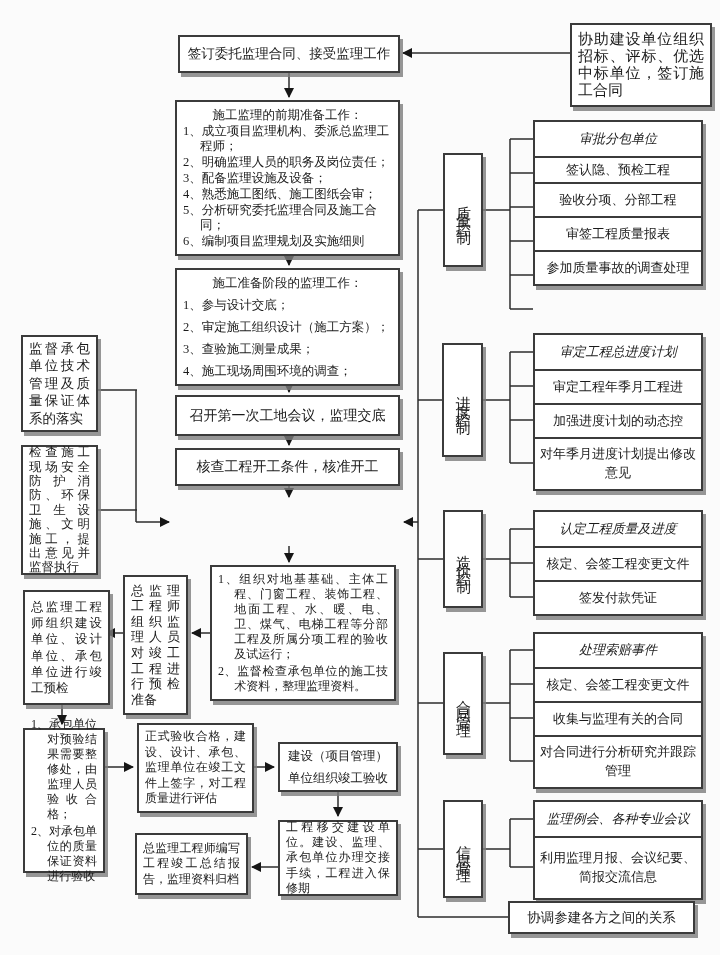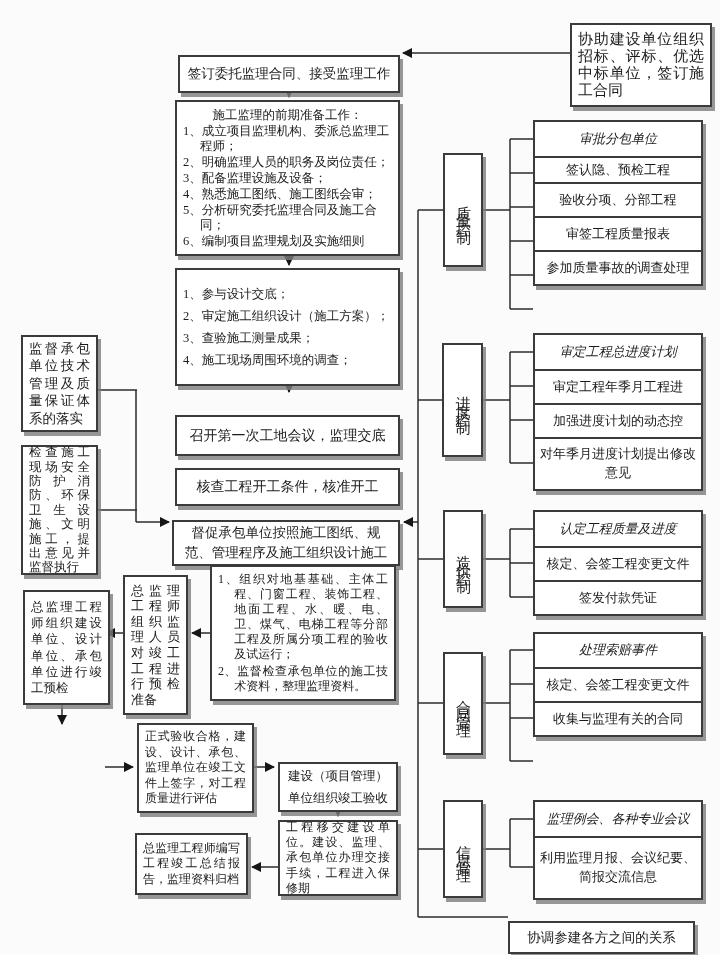--- a/index.html
+++ b/index.html
@@ -9,21 +9,21 @@
     font-family:"Liberation Serif","DejaVu Serif",serif;
   }
   .canvas{position:absolute;left:0;top:0;width:720px;height:955px;}
   .wires{position:absolute;left:0;top:0;z-index:1;}
   .box{
     position:absolute;z-index:2;background:#ffffff;
     border:2px solid #3b3b3b;box-shadow:3px 4px 0 rgba(125,125,125,.8);
     box-sizing:border-box;display:flex;flex-direction:column;justify-content:center;
     padding:13px 6px;line-height:1.28;
   }
-  .center{align-items:center;text-align:center;margin-top:20px;}
+  .center{align-items:center;text-align:center;}
   .just{text-align:justify;text-justify:inter-ideograph;}
   .t{text-align:center;}
   .ni{padding-left:1.35em;text-indent:-1.35em;}
   .vbox{align-items:center;justify-content:center;padding:2px 0;}
   .vbox span{
     writing-mode:vertical-lr;text-orientation:upright;
     letter-spacing:8px;font-size:15px;
   }
   .stack{
     position:absolute;z-index:2;width:170px;background:#ffffff;
@@ -129,37 +129,35 @@
     <div class="t">施工监理的前期准备工作：</div>
     <div class="ni">1、成立项目监理机构、委派总监理工程师；</div>
     <div class="ni">2、明确监理人员的职务及岗位责任；</div>
     <div class="ni">3、配备监理设施及设备；</div>
     <div class="ni">4、熟悉施工图纸、施工图纸会审；</div>
     <div class="ni">5、分析研究委托监理合同及施工合同；</div>
     <div class="ni">6、编制项目监理规划及实施细则</div>
   </div>
 
   <div class="box" style="left:175px;top:268px;width:225px;height:118px;font-size:12.5px;row-gap:6px">
+    <div class="t">施工准备阶段的监理工作：</div>
     <div class="ni">1、参与设计交底；</div>
     <div class="ni">2、审定施工组织设计（施工方案）；</div>
     <div class="ni">3、查验施工测量成果；</div>
     <div class="ni">4、施工现场周围环境的调查；</div>
   </div>
 
   <div class="box center" style="left:175px;top:395px;width:225px;height:41px;font-size:14px">
     <span>召开第一次工地会议，监理交底</span>
   </div>
 
   <div class="box center" style="left:175px;top:448px;width:225px;height:38px;font-size:14px">
     <span>核查工程开工条件，核准开工</span>
   </div>
 
-  <div class="box center" style="left:172px;top:500px;width:228px;height:46px;font-size:13.5px;line-height:1.45">
-    <span>督促承包单位按照施工图纸、规范、管理程序及施工组织设计施工</span>
-  </div>
 
   <div class="box just" style="left:210px;top:565px;width:186px;height:136px;font-size:12px;line-height:1.25;row-gap:2px">
     <div class="ni">1、组织对地基基础、主体工程、门窗工程、装饰工程、地面工程、水、暖、电、卫、煤气、电梯工程等分部工程及所属分项工程的验收及试运行；</div>
     <div class="ni">2、监督检查承包单位的施工技术资料，整理监理资料。</div>
   </div>
 
   <div class="box just" style="left:21px;top:335px;width:77px;height:97px;font-size:13.5px;line-height:1.3">
     <span>监督承包单位技术管理及质量保证体系的落实</span>
   </div>
 
@@ -168,20 +166,24 @@
   </div>
 
   <div class="box just" style="left:123px;top:575px;width:65px;height:140px;font-size:13px;line-height:1.2">
     <span>总监理工程师组织监理人员对竣工工程进行预检准备</span>
   </div>
 
   <div class="box just" style="left:23px;top:590px;width:87px;height:115px;font-size:12.5px;line-height:1.3">
     <span>总监理工程师组织建设单位、设计单位、承包单位进行竣工预检</span>
   </div>
 
+  <div class="box just" style="left:23px;top:728px;width:82px;height:145px;font-size:12px;line-height:1.25;row-gap:2px">
+    <div class="ni">1、承包单位对预验结果需要整修处，由监理人员验收合格；</div>
+    <div class="ni">2、对承包单位的质量保证资料进行验收</div>
+  </div>
 
   <div class="box center" style="left:278px;top:742px;width:120px;height:50px;font-size:12.5px;line-height:1.8">
     <span>建设（项目管理）单位组织竣工验收</span>
   </div>
 
   <div class="box just" style="left:137px;top:723px;width:117px;height:90px;font-size:12px;line-height:1.3">
     <span>正式验收合格，建设、设计、承包、监理单位在竣工文件上签字，对工程质量进行评估</span>
   </div>
 
   <div class="box just" style="left:278px;top:820px;width:120px;height:76px;font-size:12px;line-height:1.28">
@@ -226,20 +228,21 @@
   <div class="stack" style="left:533px;top:510px">
     <div class="item" style="height:34px">认定工程质量及进度</div>
     <div class="item" style="height:34px">核定、会签工程变更文件</div>
     <div class="item" style="height:34px">签发付款凭证</div>
   </div>
 
   <div class="stack" style="left:533px;top:632px">
     <div class="item" style="height:33px">处理索赔事件</div>
     <div class="item" style="height:34px">核定、会签工程变更文件</div>
     <div class="item" style="height:34px">收集与监理有关的合同</div>
+    <div class="item" style="height:52px">对合同进行分析研究并跟踪管理</div>
   </div>
 
   <div class="stack" style="left:533px;top:800px">
     <div class="item" style="height:34px">监理例会、各种专业会议</div>
     <div class="item" style="height:62px">利用监理月报、会议纪要、简报交流信息</div>
   </div>
 
   <div class="box center" style="left:508px;top:901px;width:187px;height:33px;font-size:13.5px">
     <span>协调参建各方之间的关系</span>
   </div>

